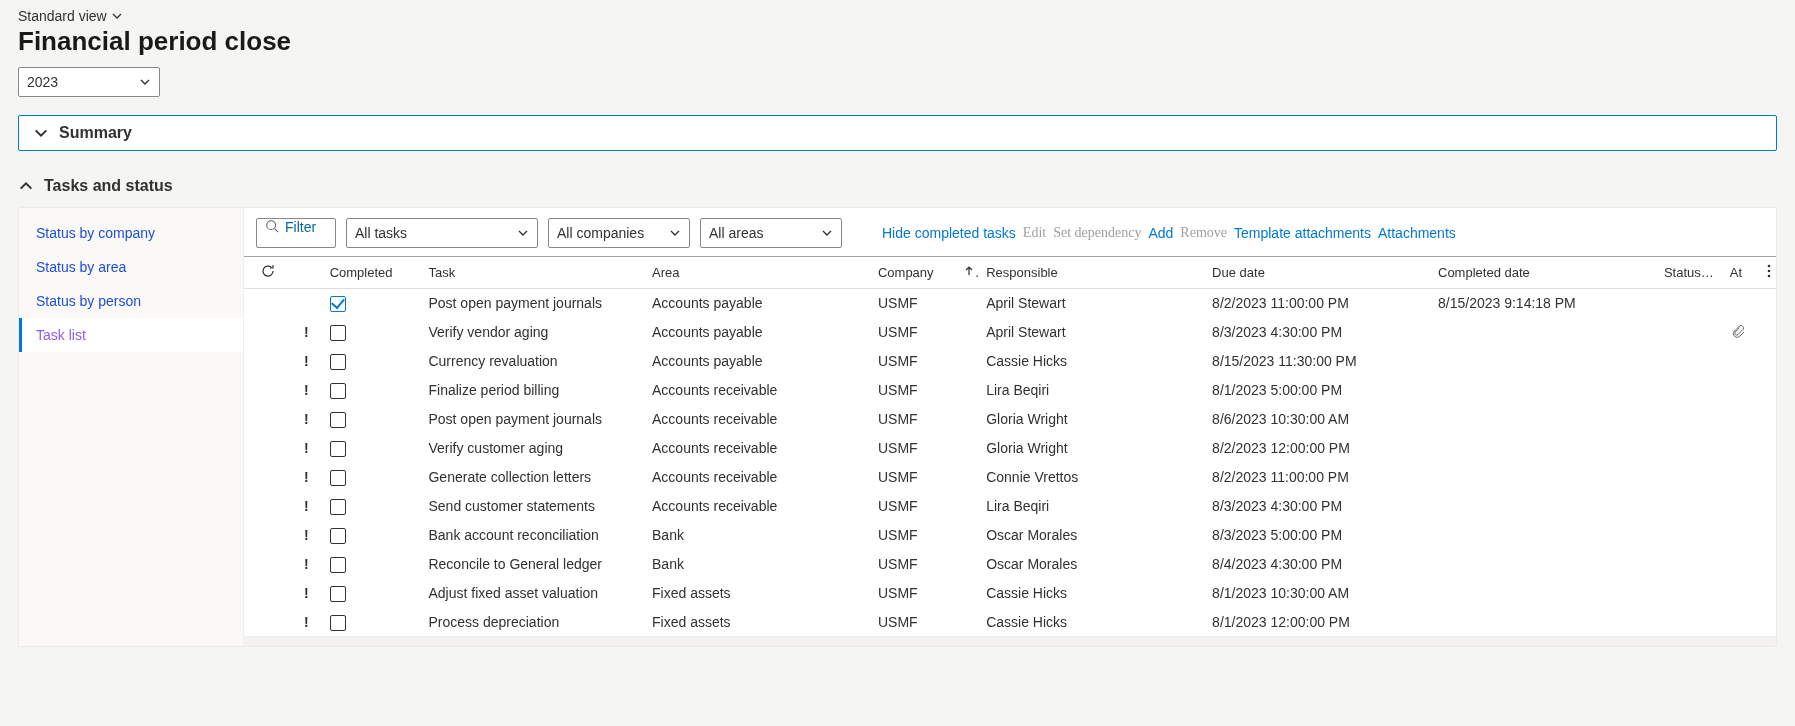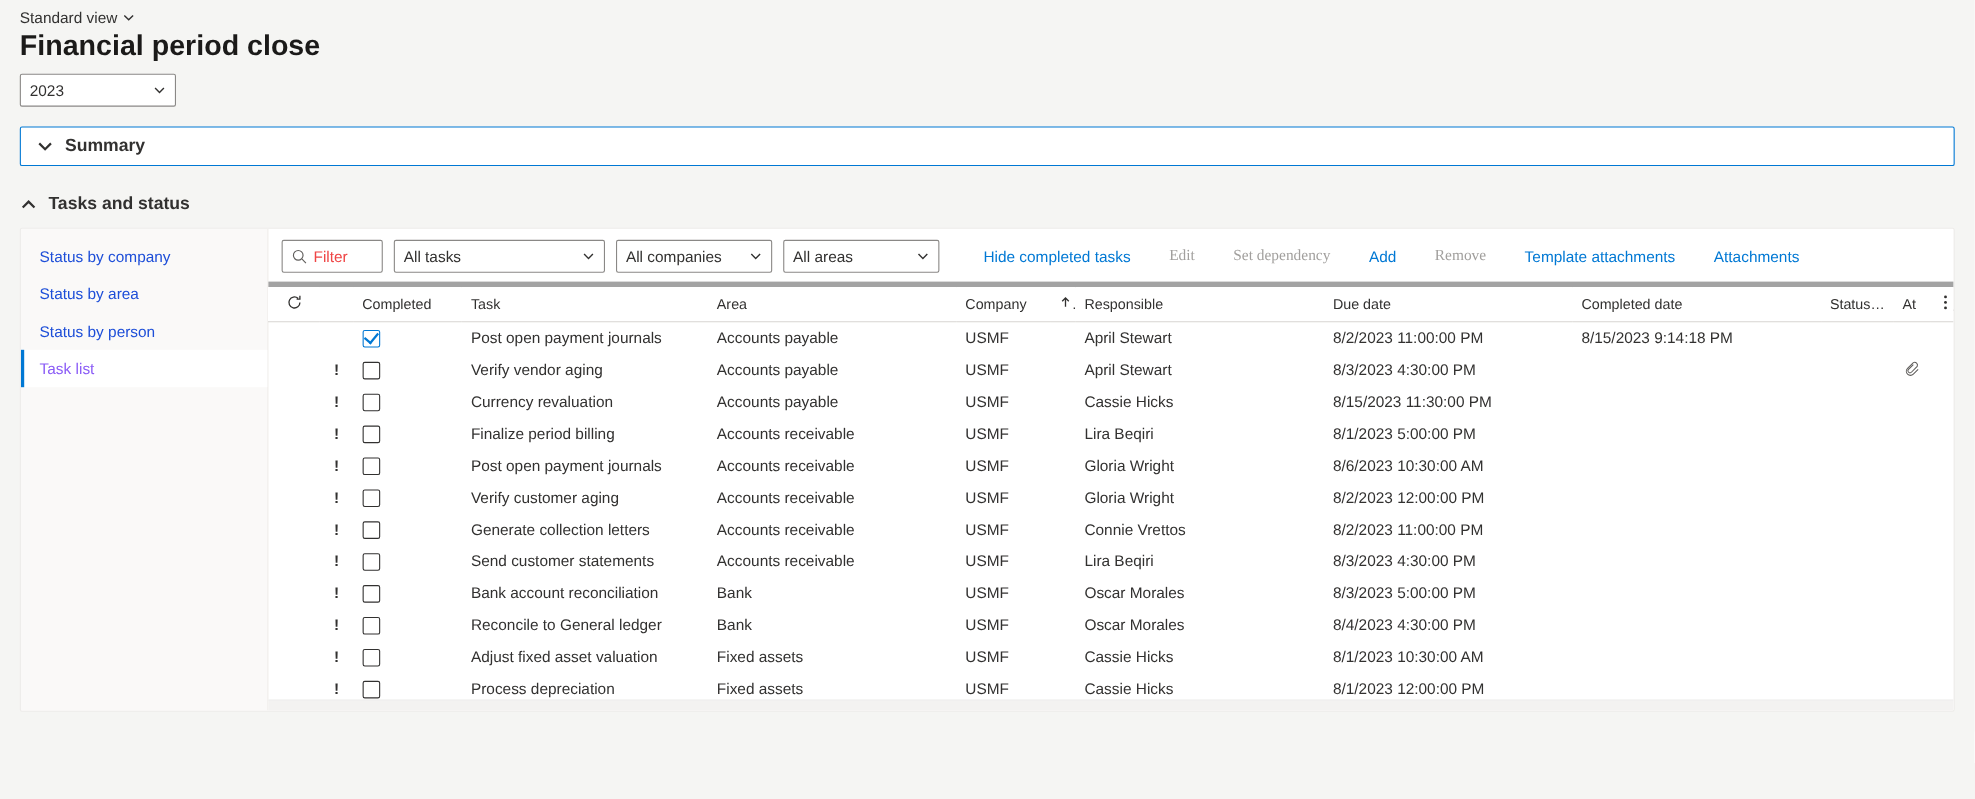--- a/index.html
+++ b/index.html
@@ -58,42 +58,42 @@
   }
 
   
   .main { flex: 1; display: flex; flex-direction: column; min-width: 0; }
 
   .toolbar {
     display: flex; align-items: center; gap: 10px; padding: 10px 12px 8px 12px;
     flex-wrap: nowrap;
   }
   .filter-box {
-    display: flex; align-items: center; gap: 6px; height: 30px; width: 92px;
+    display: flex; align-items: flex-start; gap: 6px; height: 30px; width: 80px;
     padding: 0 8px; border: 1px solid #8a8886; border-radius: 2px;
-    background: #fff; color: #ef4444; font-size: 14px;
+    background: #fff; color: #0369a1; font-size: 14px;
   }
   .filter-box .icon { width: 14px; height: 14px; }
   .dd {
     display: flex; align-items: center; justify-content: space-between;
     height: 30px; padding: 0 8px; border: 1px solid #8a8886; border-radius: 2px;
     background: #fff; font-size: 14px; cursor: pointer;
   }
   .dd.w190 { width: 192px; }
   .dd.w140 { width: 142px; }
   .toolbar-spacer { flex: 0 0 18px; }
   .action {
     font-size: 14px; padding: 4px 2px; cursor: pointer; white-space: nowrap;
   }
   .action.link { color: #0078d4; }
   .action.disabled { color: #a19f9d; cursor: default; font-family: Liberation Serif, serif; }
-  .actions { display: flex; align-items: center; gap: 31px; }
-
-  
-  .grid-container { flex: 1; overflow: hidden; position: relative; border-top: 5px solid #a3a3a3; }
+  .actions { display: flex; align-items: center; gap: 3px; }
+
+  
+  .grid-container { flex: 1; overflow: hidden; position: relative; border-top: 1px solid #a3a3a3; }
   .grid-scroll { height: 100%; overflow: auto; }
   table.grid { border-collapse: collapse; width: 100%; min-width: 1300px; table-layout: fixed; }
   table.grid th {
     text-align: left; font-weight: 400; font-size: 13px; color: #323130;
     padding: 6px 8px; border-bottom: 1px solid #e1dfdd; background: #fff;
     position: sticky; top: 0; z-index: 2; white-space: nowrap; overflow: hidden; text-overflow: ellipsis;
   }
   table.grid td {
     font-size: 14px; color: #323130; padding: 5px 8px;
     white-space: nowrap; overflow: hidden; text-overflow: ellipsis;

